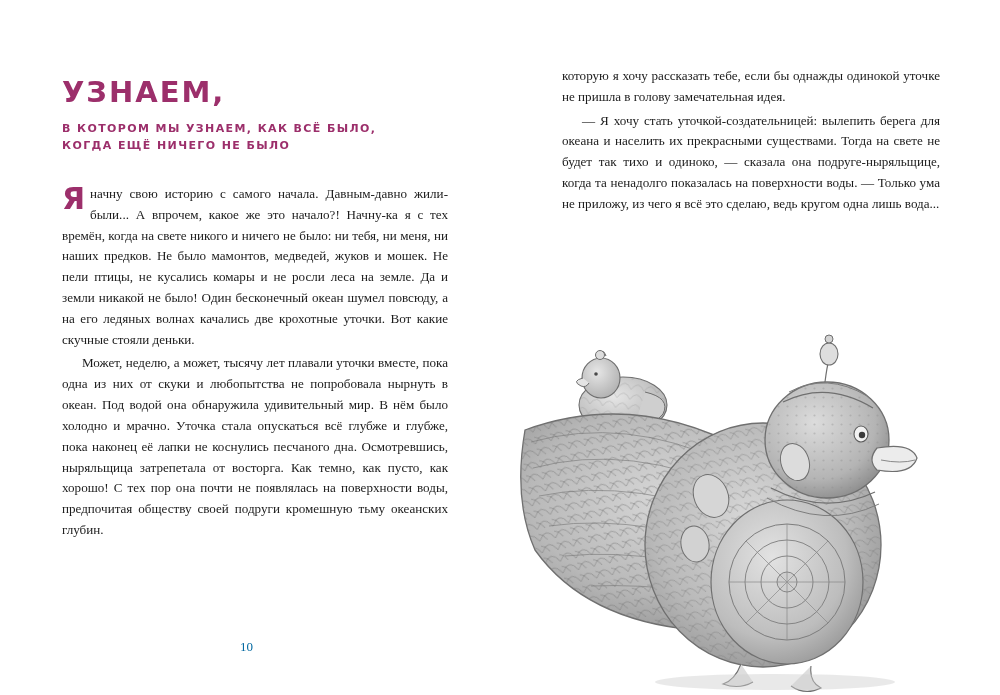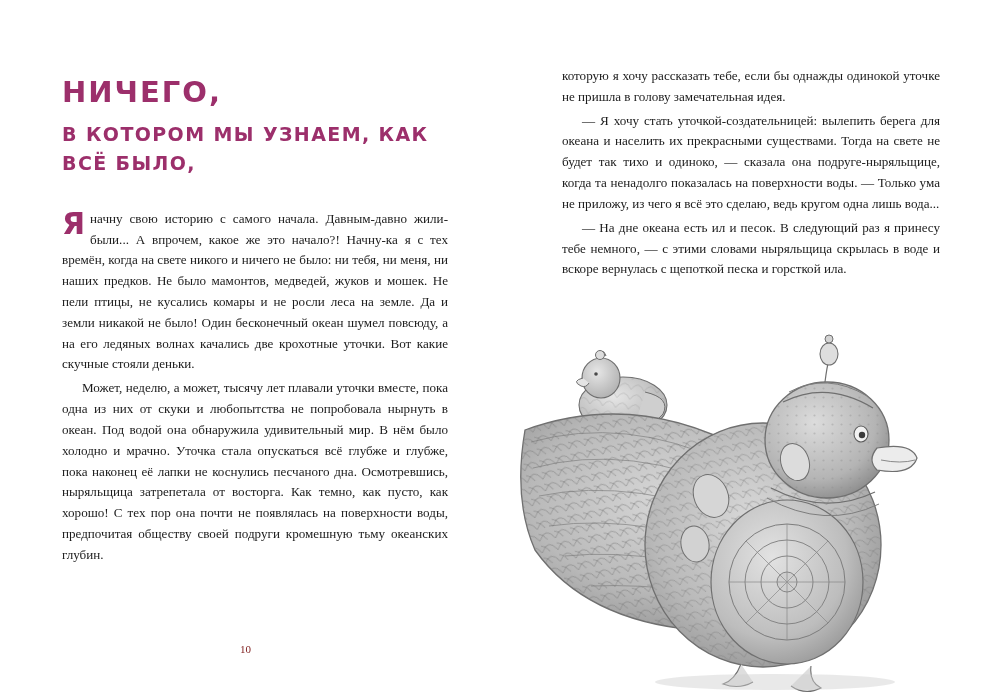--- a/index.html
+++ b/index.html
@@ -38,21 +38,21 @@
   .prologue-title .line1 {
     font-size: 29px;
     line-height: 1.05;
     display: block;
     margin-bottom: 12px;
     letter-spacing: 2px;
   }
   .prologue-title .line2,
   .prologue-title .line3 {
     display: block;
-    font-size: 19px;
+    font-size: 11px;
     line-height: 1.55;
     letter-spacing: 1.4px;
   }
   .body-text {
     margin-top: 30px;
     font-size: 13.1px;
     line-height: 1.59;
     color: #1b1b1b;
     text-align: justify;
   }
@@ -69,22 +69,22 @@
     color: #9c2f6b;
     font-size: 30px;
     font-weight: bold;
     line-height: 0.85;
     margin: 2px 5px 0 0;
   }
   .folio {
     position: absolute;
     left: 240px;
     bottom: 40px;
-    font-size: 11px;
-    color: #7f1d1d;
+    font-size: 13px;
+    color: #0369a1;
     font-family: "Liberation Serif", serif;
   }
   
   .page-right {
     position: absolute;
     left: 500px;
     top: 4px;
     width: 500px;
     height: 695px;
     box-sizing: border-box;
@@ -103,37 +103,37 @@
     pointer-events: none;
   }
 </style>
 </head>
 <body>
 
 <div class="spread">
 
   <div class="page-left">
     <h1 class="prologue-title">
-      <span class="line1">НИЧЕГО,</span>
+      <span class="line1">УЗНАЕМ,</span>
       <span class="line2">В КОТОРОМ МЫ УЗНАЕМ, КАК ВСЁ БЫЛО,</span>
+      <span class="line3">КОГДА ЕЩЁ НИЧЕГО НЕ БЫЛО</span>
     </h1>
 
     <div class="body-text">
       <p class="first"><span class="dropcap">Я</span><span>начну свою историю с самого начала. Давным-давно жили-были... А впрочем, какое же это начало?! Начну-ка я с тех времён, когда на свете никого и ничего не было: ни тебя, ни меня, ни наших предков. Не было мамонтов, медведей, жуков и мошек. Не пели птицы, не кусались комары и не росли леса на земле. Да и земли никакой не было! Один бесконечный океан шумел повсюду, а на его ледяных волнах качались две крохотные уточки. Вот какие скучные стояли деньки.</span></p>
       <p>Может, неделю, а может, тысячу лет плавали уточки вместе, пока одна из них от скуки и любопытства не попробовала нырнуть в океан. Под водой она обнаружила удивительный мир. В нём было холодно и мрачно. Уточка стала опускаться всё глубже и глубже, пока наконец её лапки не коснулись песчаного дна. Осмотревшись, ныряльщица затрепетала от восторга. Как темно, как пусто, как хорошо! С тех пор она почти не появлялась на поверхности воды, предпочитая обществу своей подруги кромешную тьму океанских глубин.</p>
     </div>
 
     <div class="folio">10</div>
   </div>
 
   <div class="page-right">
     <div class="body-text">
       <p class="first">которую я хочу рассказать тебе, если бы однажды одинокой уточке не пришла в голову замечательная идея.</p>
       <p>— Я хочу стать уточкой-создательницей: вылепить берега для океана и населить их прекрасными существами. Тогда на свете не будет так тихо и одиноко, — сказала она подруге-ныряльщице, когда та ненадолго показалась на поверхности воды. — Только ума не приложу, из чего я всё это сделаю, ведь кругом одна лишь вода...</p>
-      <p>— На дне океана есть ил и песок. В следующий раз я принесу тебе немного, — с этими словами ныряльщица скрылась в воде и вскоре вернулась с щепоткой песка и горсткой ила.</p>
     </div>
   </div>
 
   <svg class="illustration" viewBox="0 0 505 365">
     <defs>
       <radialGradient id="bodyShade" cx="45%" cy="40%" r="70%">
         <stop offset="0%" stop-color="#d8d8d8"></stop>
         <stop offset="60%" stop-color="#b9b9b9"></stop>
         <stop offset="100%" stop-color="#8f8f8f"></stop>
       </radialGradient>

